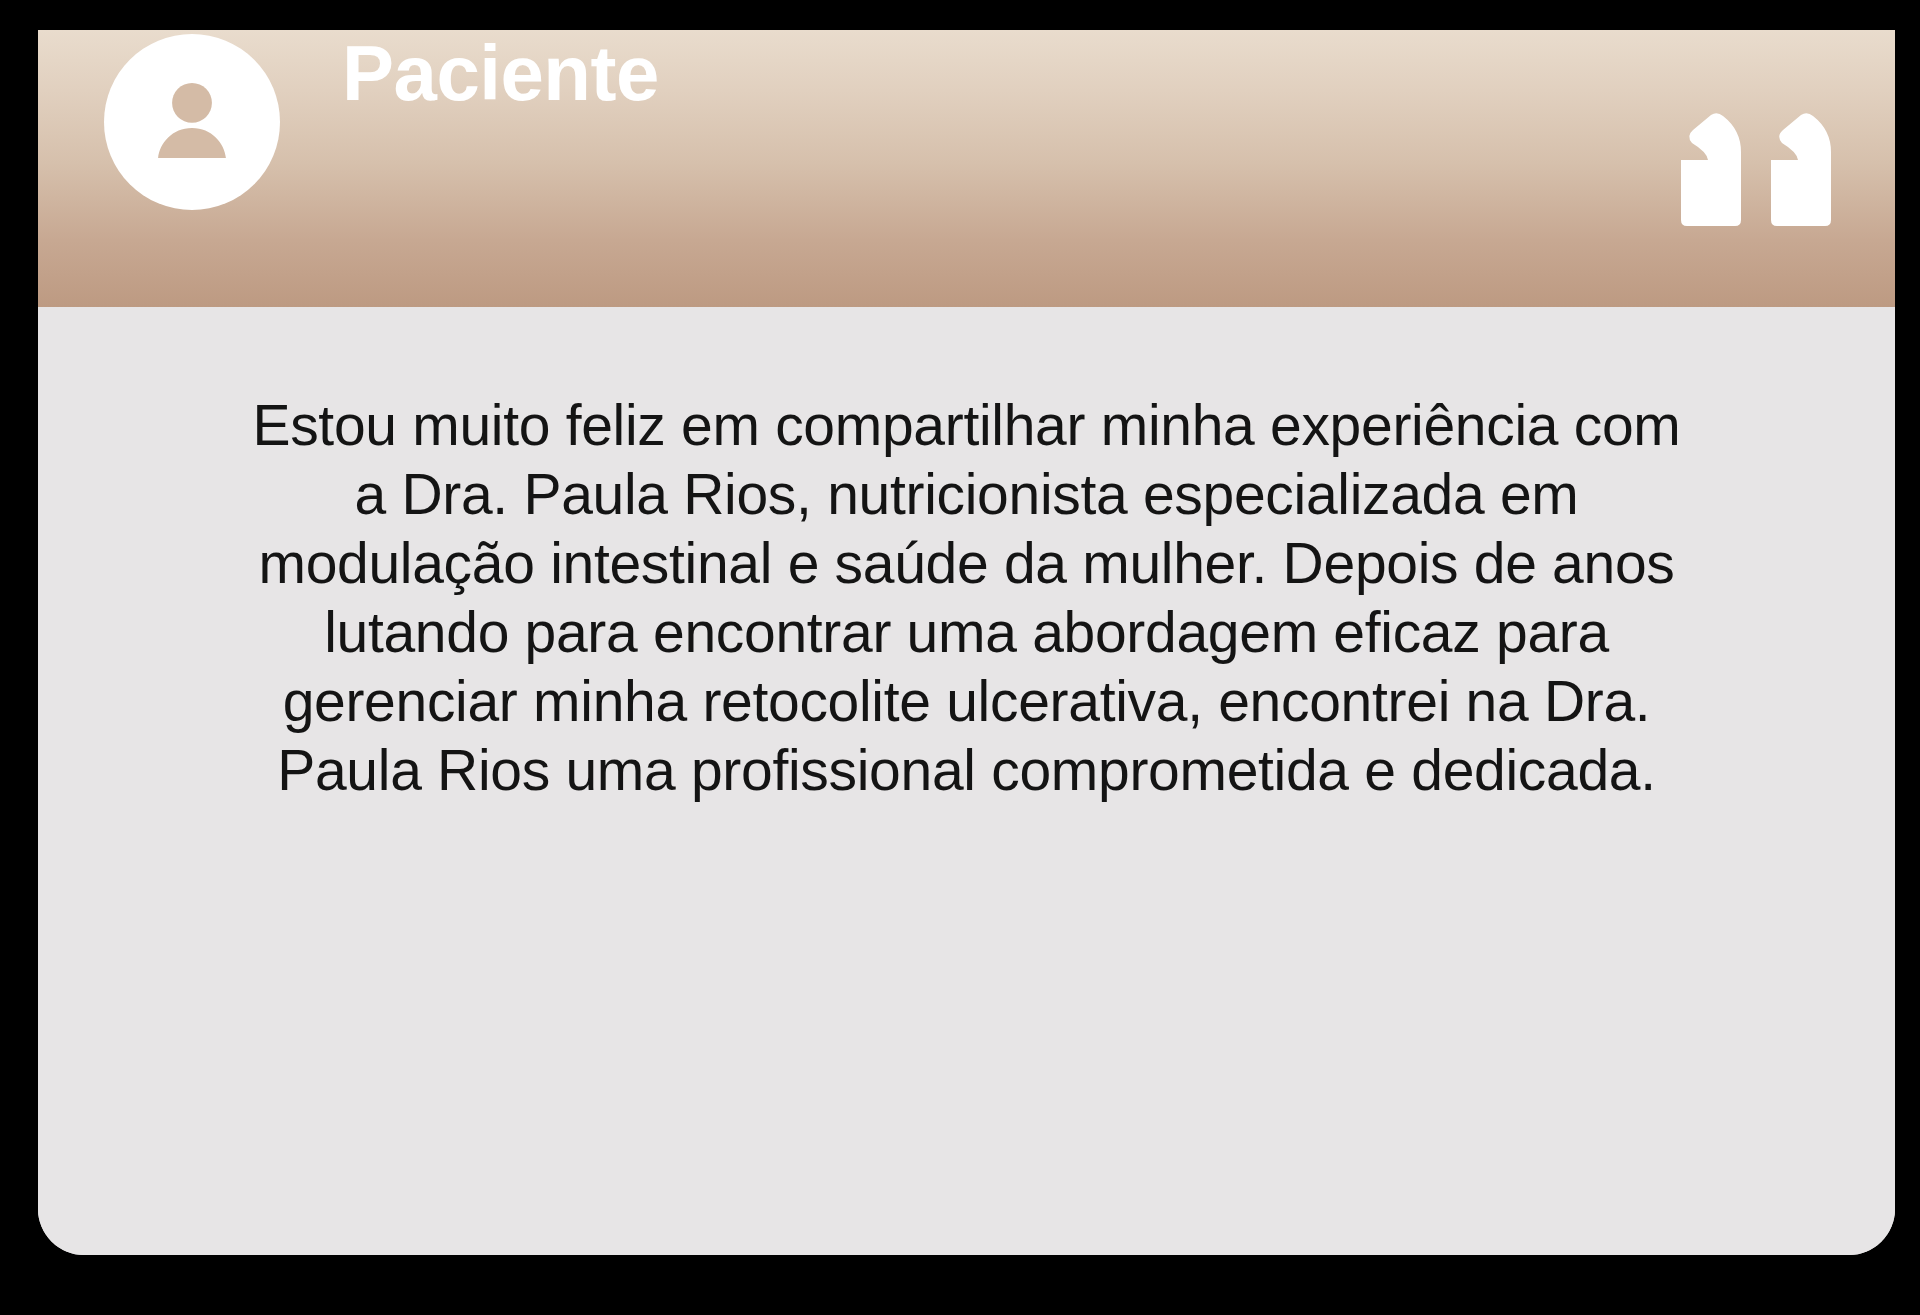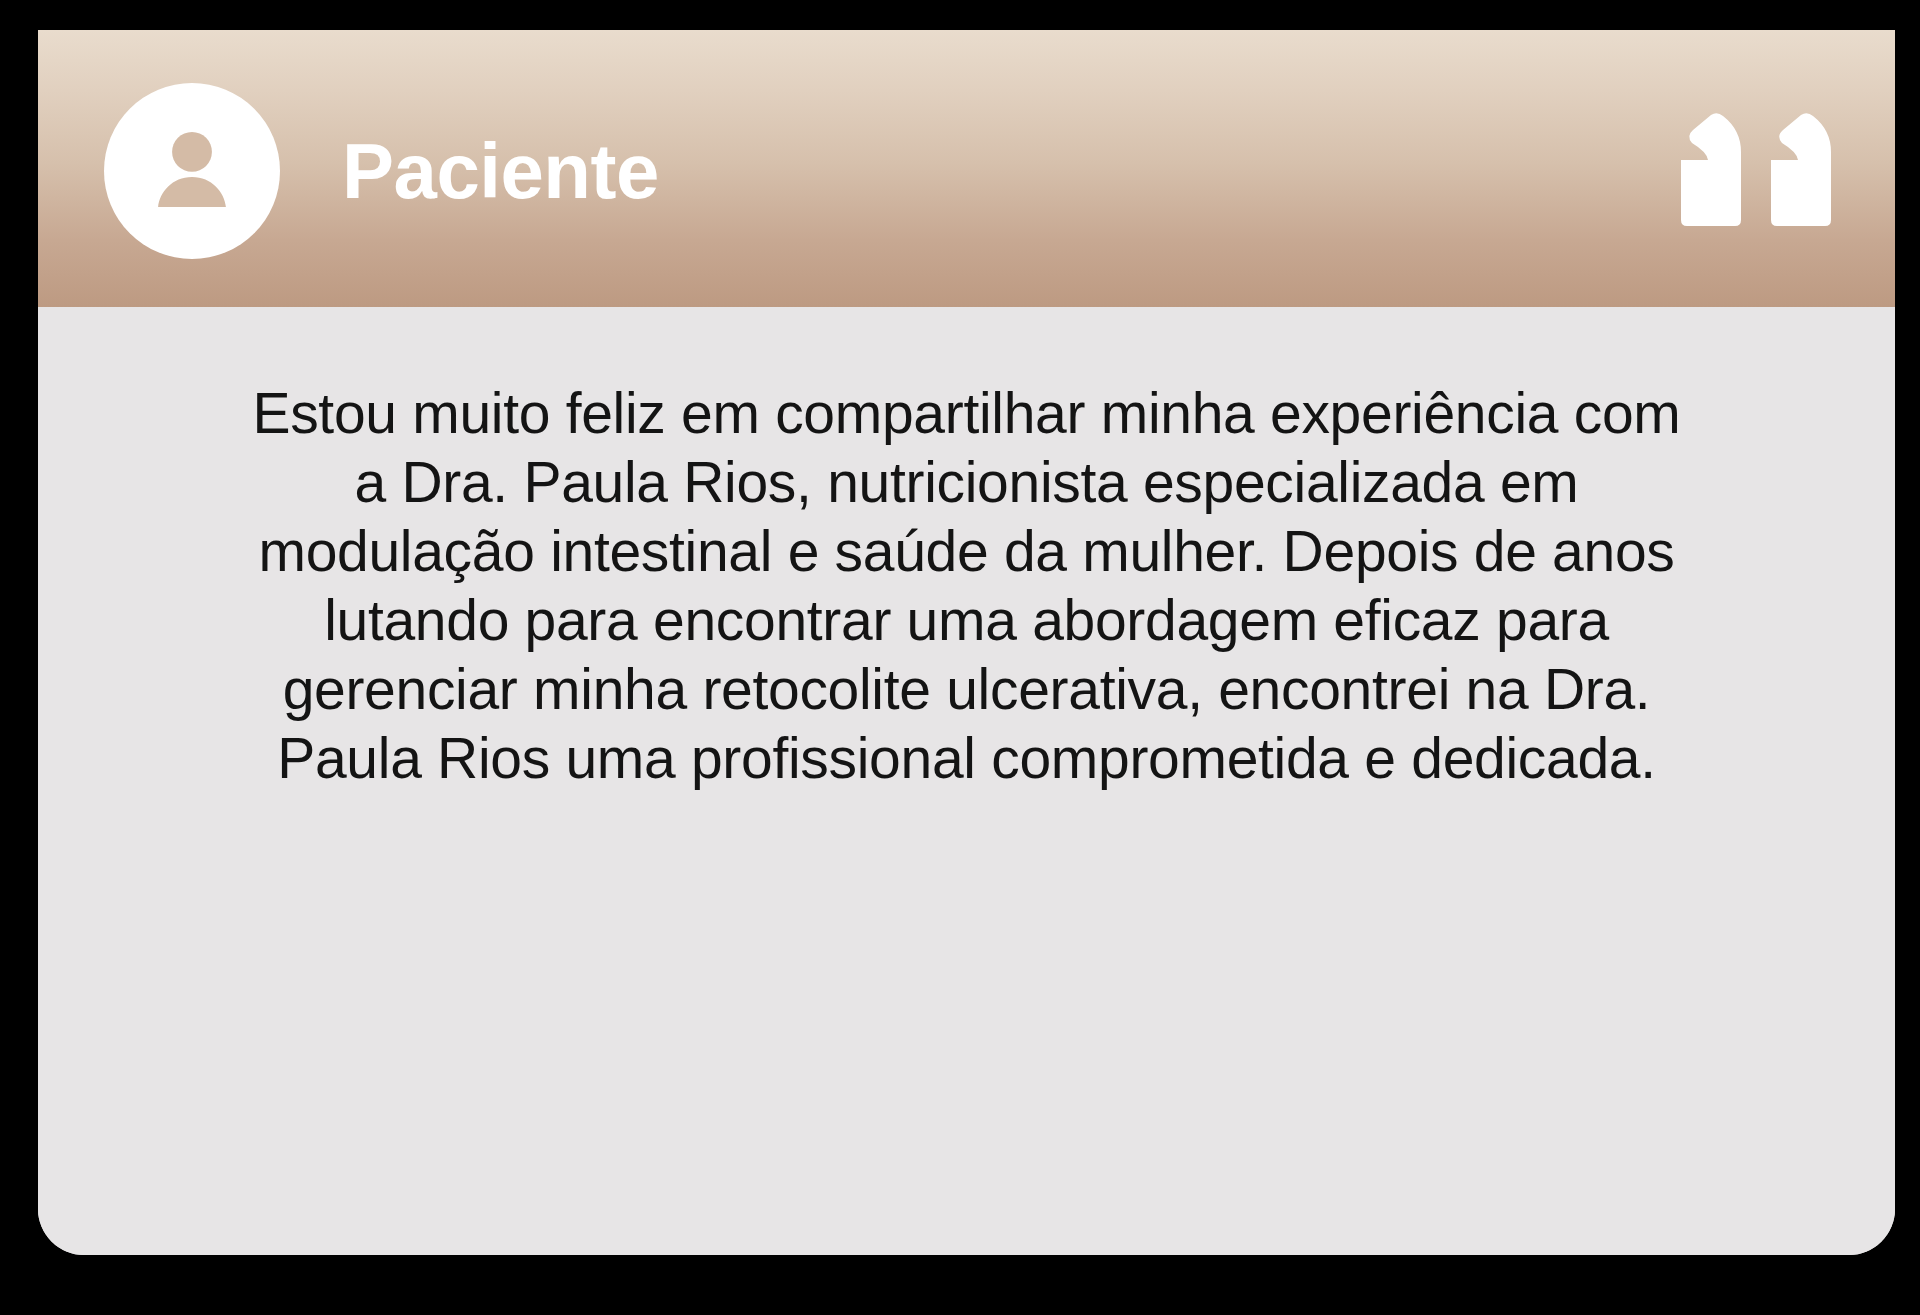--- a/index.html
+++ b/index.html
@@ -41,21 +41,20 @@
     position:relative;
     width:100%;
     height:277px;
     background:linear-gradient(180deg,
         #e9dccd 0%,
         #e1d0bf 22%,
         #d6c0ac 48%,
         #c7a892 76%,
         #bd9a82 100%);
     display:flex;
-    align-items:center;
     padding:0 0 0 66px;
   }
 
   
   .avatar {
     position:relative;
     width:176px;
     height:176px;
     flex:0 0 176px;
     border-radius:50%;
@@ -97,21 +96,21 @@
   }
 
   .quote-text {
     color:#141414;
     font-size:57px;
     line-height:1.21;
     text-align:center;
     letter-spacing:-0.3px;
     font-weight:400;
     max-width:1448px;
-    margin:0 auto;
+    margin:12px auto;
   }
 </style>
 </head>
 <body>
 
 <div id="stage">
 
   <div class="card">
 
     <div class="card-header">

